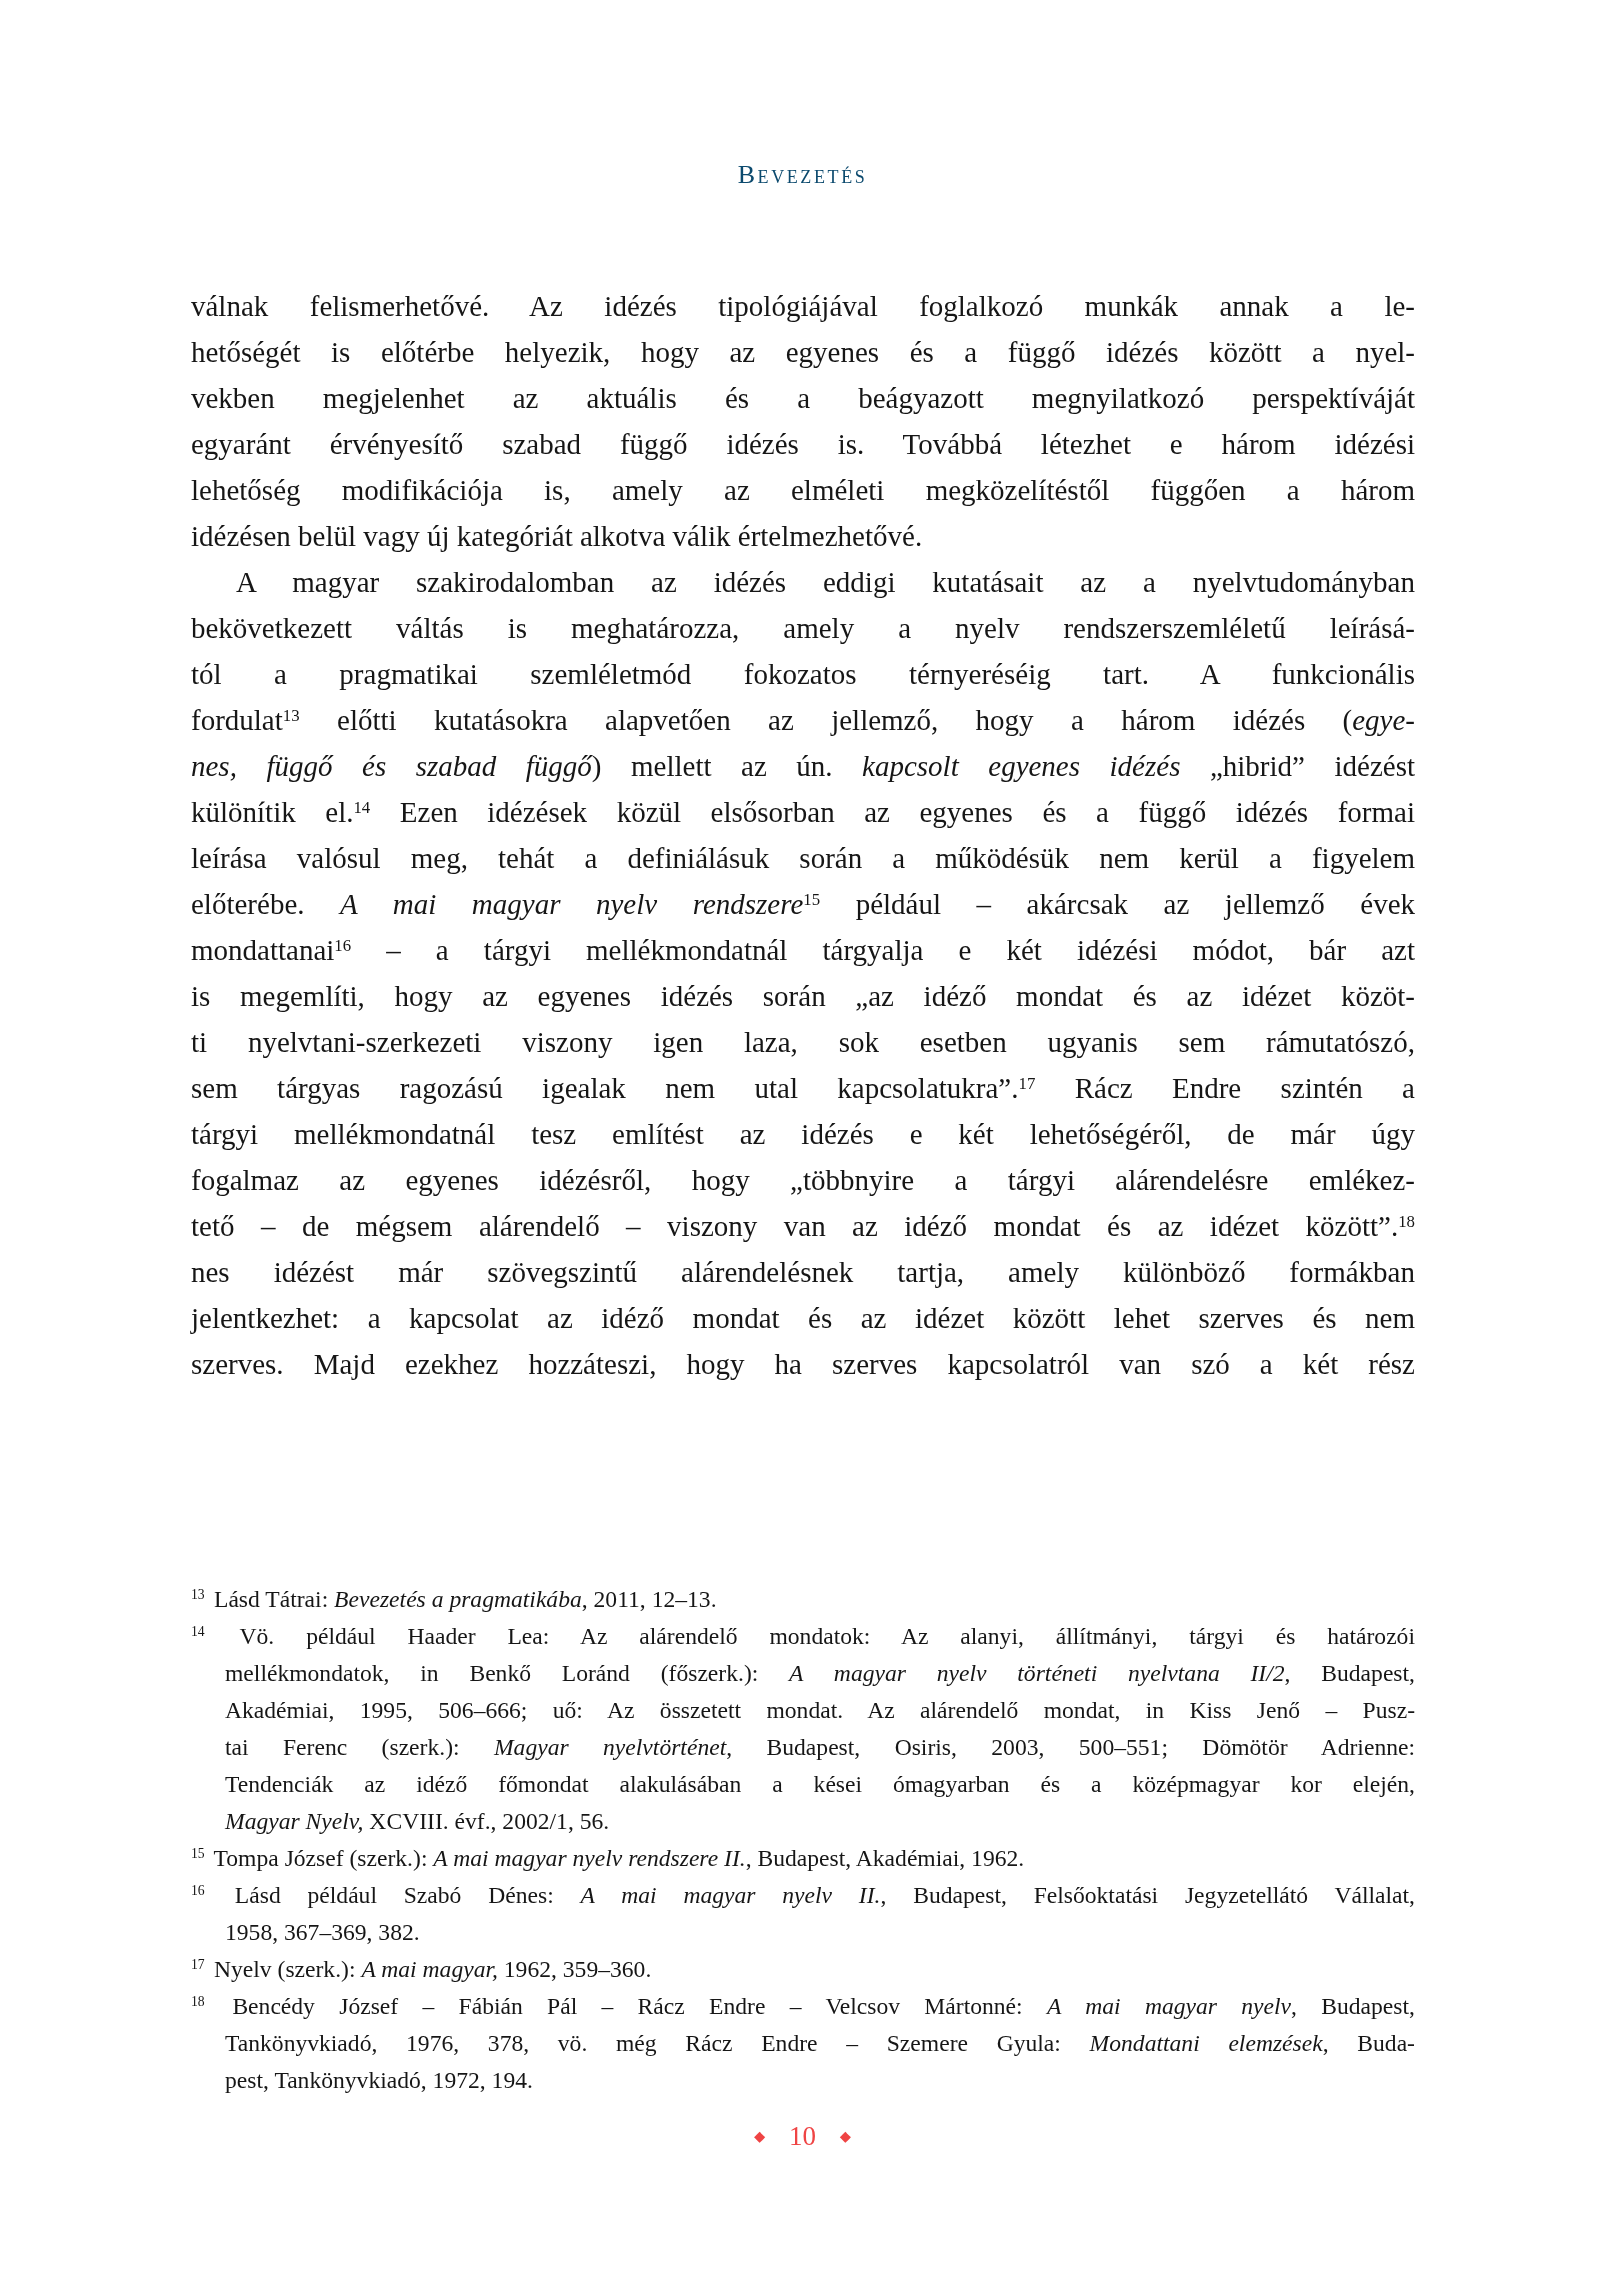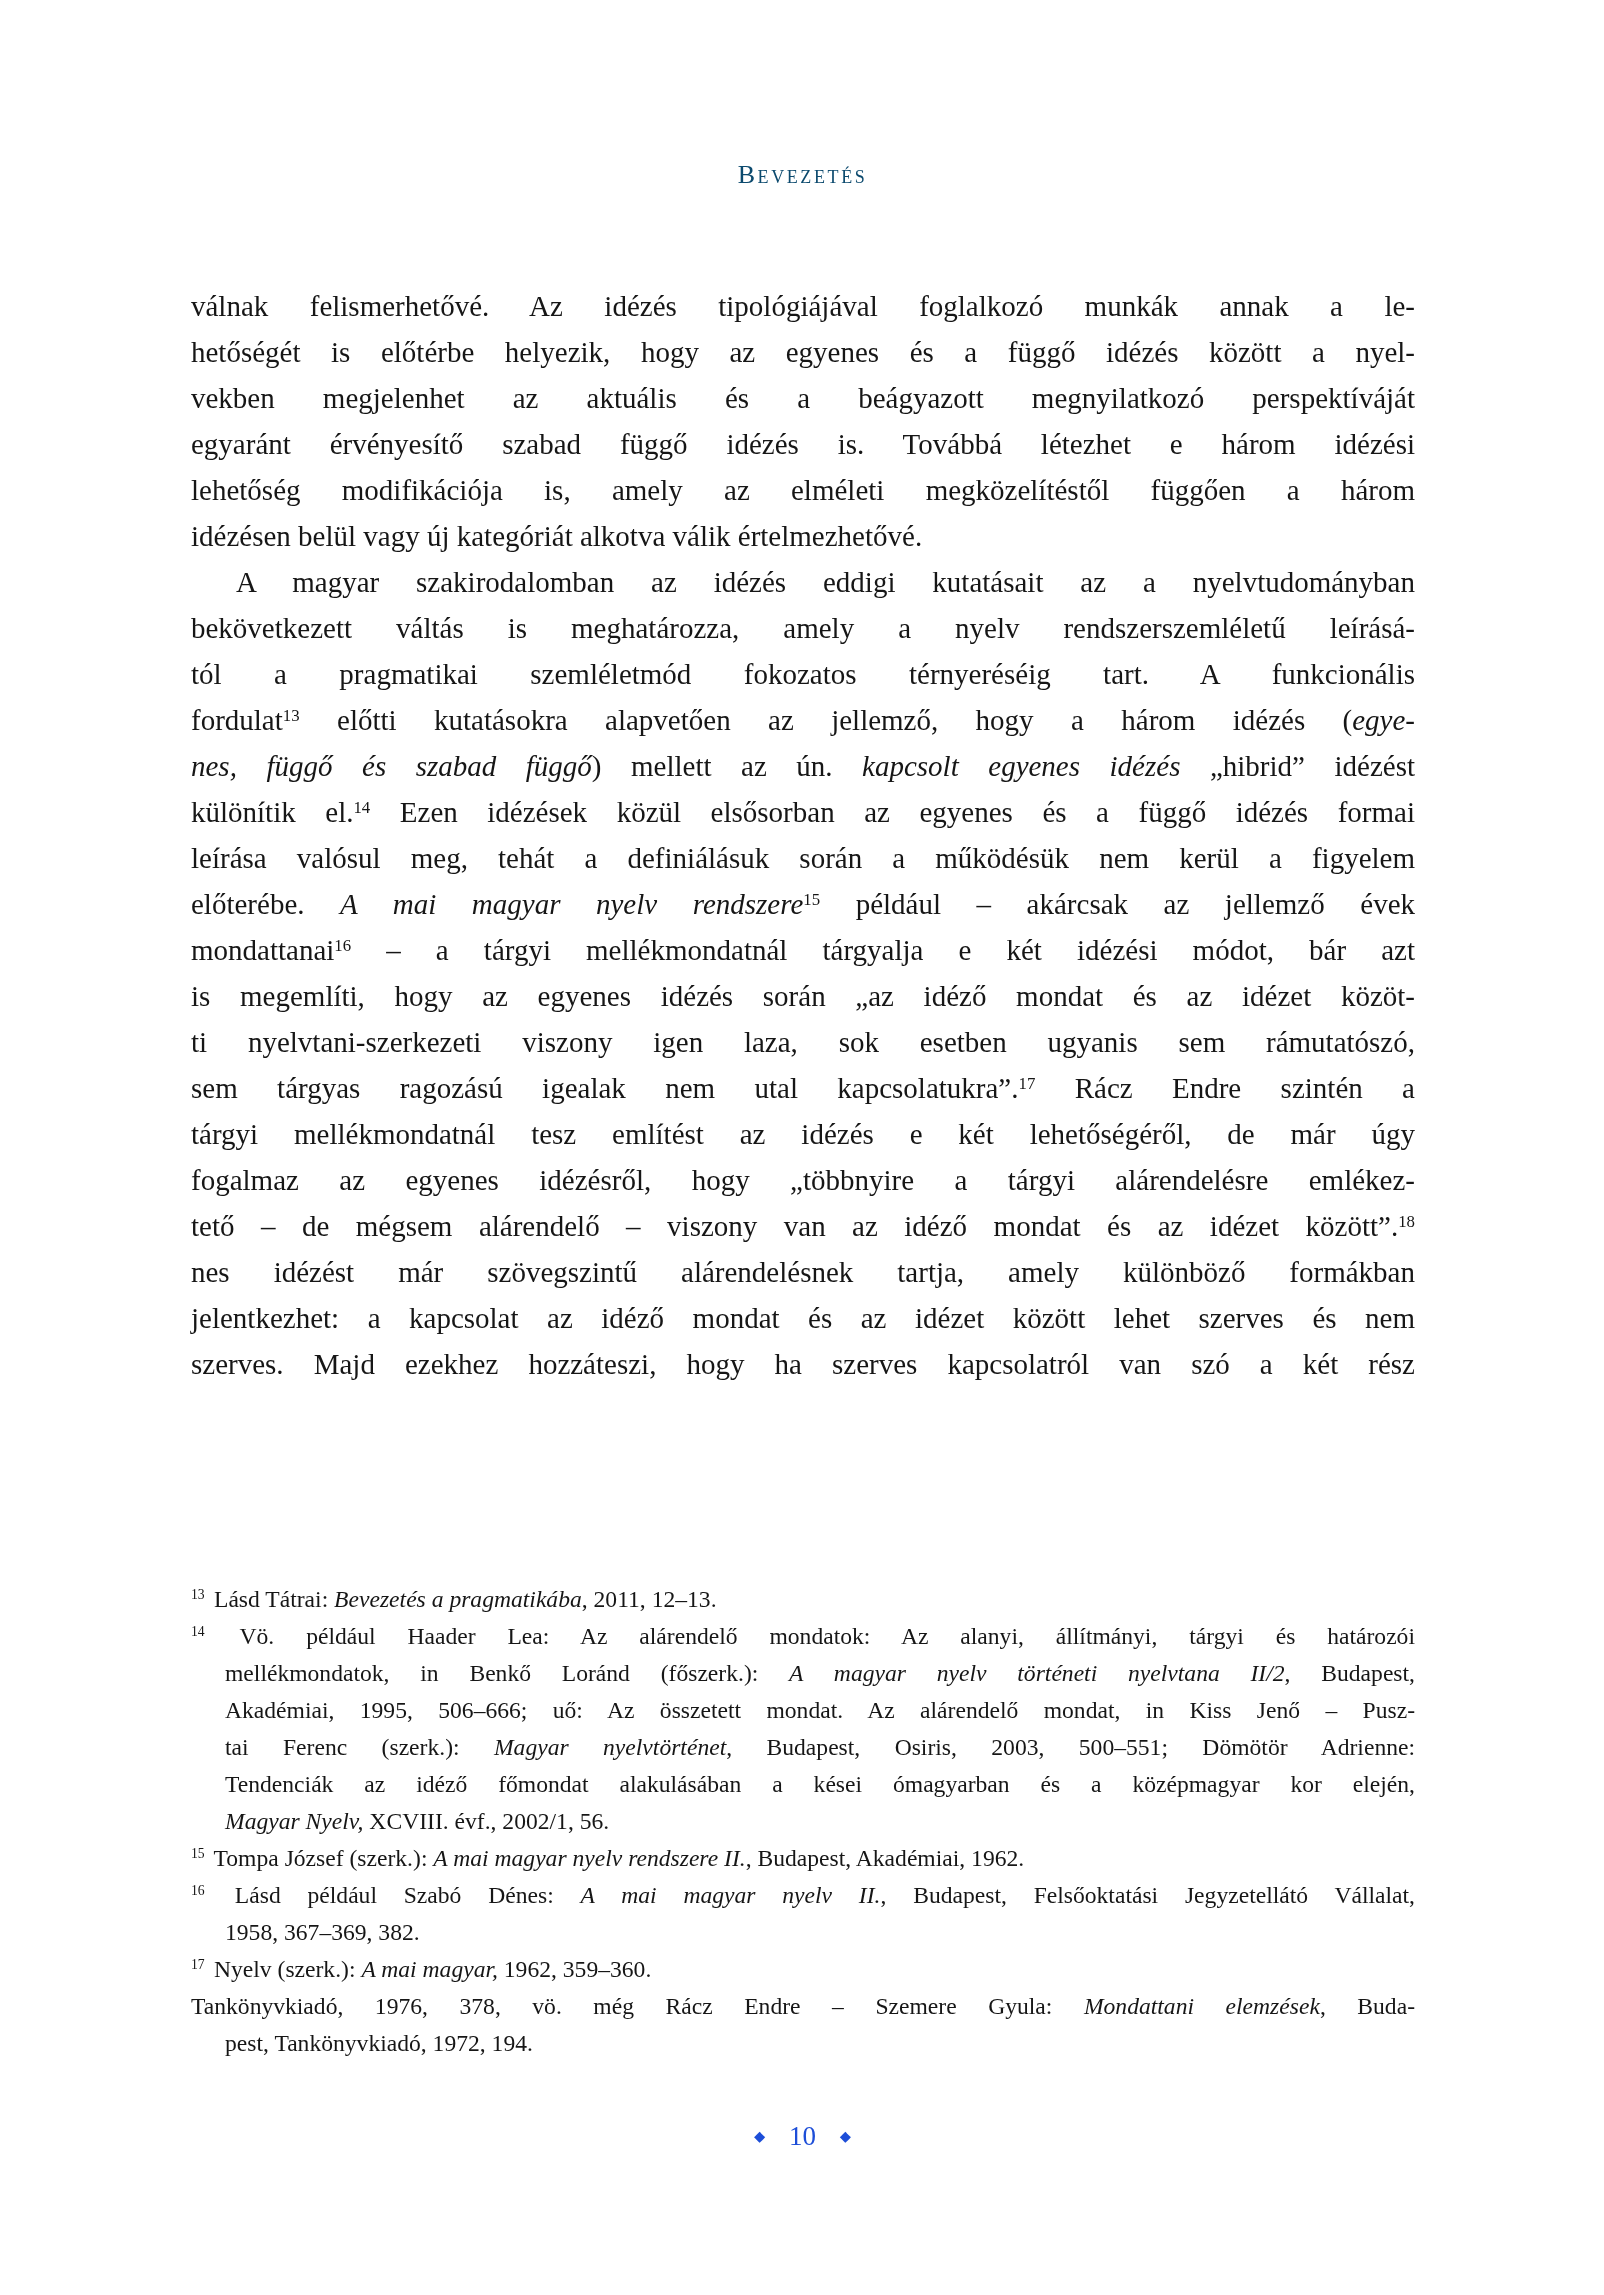--- a/index.html
+++ b/index.html
@@ -55,21 +55,21 @@
   .fn { padding-left: 34px; }
   .fn .line:first-child { text-indent: -34px; }
   .fn sup.marker { margin-right: 3.4px; }
   .page-footer {
     position: absolute;
     top: 2121px;
     left: 0;
     width: 100%;
     text-align: center;
     font-size: 27px;
-    color: #1d4ed8;
+    color: #ef4444;
   }
   .page-footer .orn {
     font-size: 14.6px;
     vertical-align: 4.3px;
   }
   .page-footer .num { margin: 0 17px; }
 </style>
 </head>
 <body>
 
@@ -121,20 +121,21 @@
         <div class="line last"><sup class="marker">15</sup> <span>Tompa József (szerk.): </span><i>A mai magyar nyelv rendszere II.</i><span>, Budapest, Akadémiai, 1962.</span></div>
       </div>
       <div class="fn">
         <div class="line"><sup class="marker">16</sup> <span>Lásd például Szabó Dénes: </span><i>A mai magyar nyelv II.</i><span>, Budapest, Felsőoktatási Jegyzetellátó Vállalat,</span></div>
         <div class="line last"><span>1958, 367–369, 382.</span></div>
       </div>
       <div class="fn">
         <div class="line last"><sup class="marker">17</sup> <span>Nyelv (szerk.): </span><i>A mai magyar,</i><span> 1962, 359–360.</span></div>
       </div>
       <div class="fn">
+        <div class="line"><sup class="marker">18</sup> <span>Bencédy József – Fábián Pál – Rácz Endre – Velcsov Mártonné: </span><i>A mai magyar nyelv</i><span>, Budapest,</span></div>
         <div class="line"><span>Tankönyvkiadó, 1976, 378, vö. még Rácz Endre – Szemere Gyula: </span><i>Mondattani elemzések</i><span>, Buda-</span></div>
         <div class="line last"><span>pest, Tankönyvkiadó, 1972, 194.</span></div>
       </div>
     </div>
   <div class="page-footer">
     <span class="orn">◆</span>
     <span class="num">10</span>
     <span class="orn">◆</span>
   </div>
 </div>

